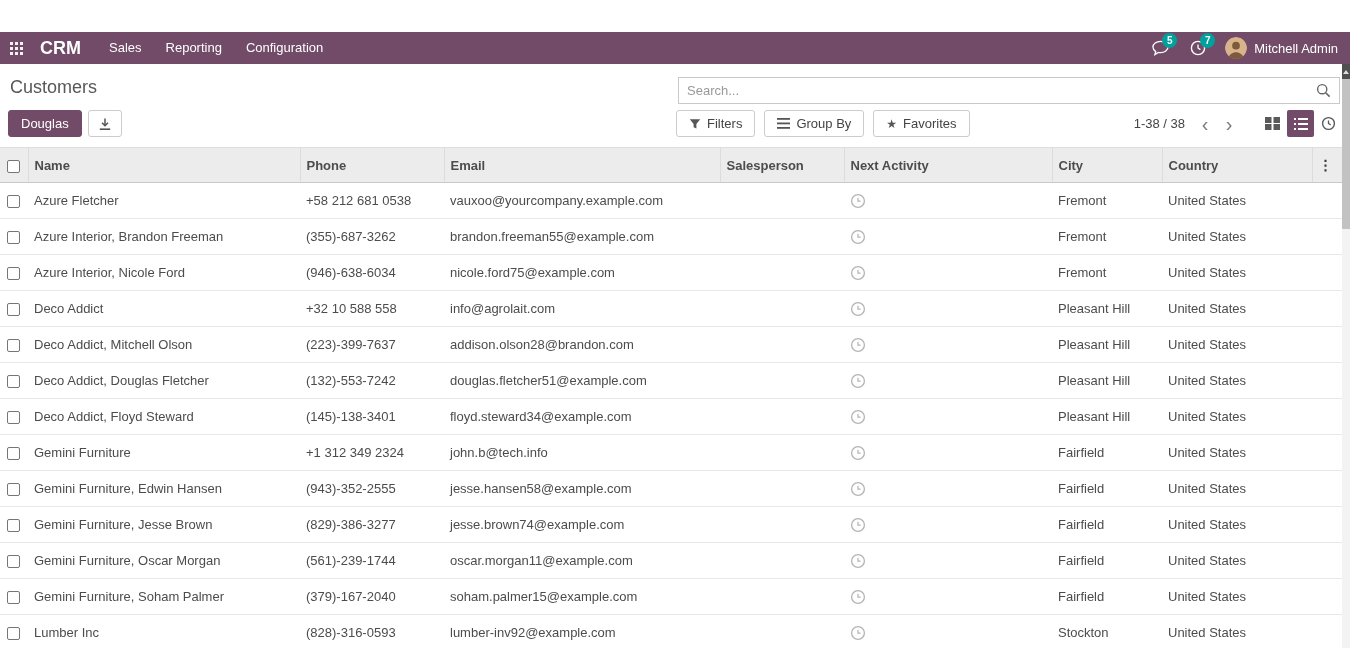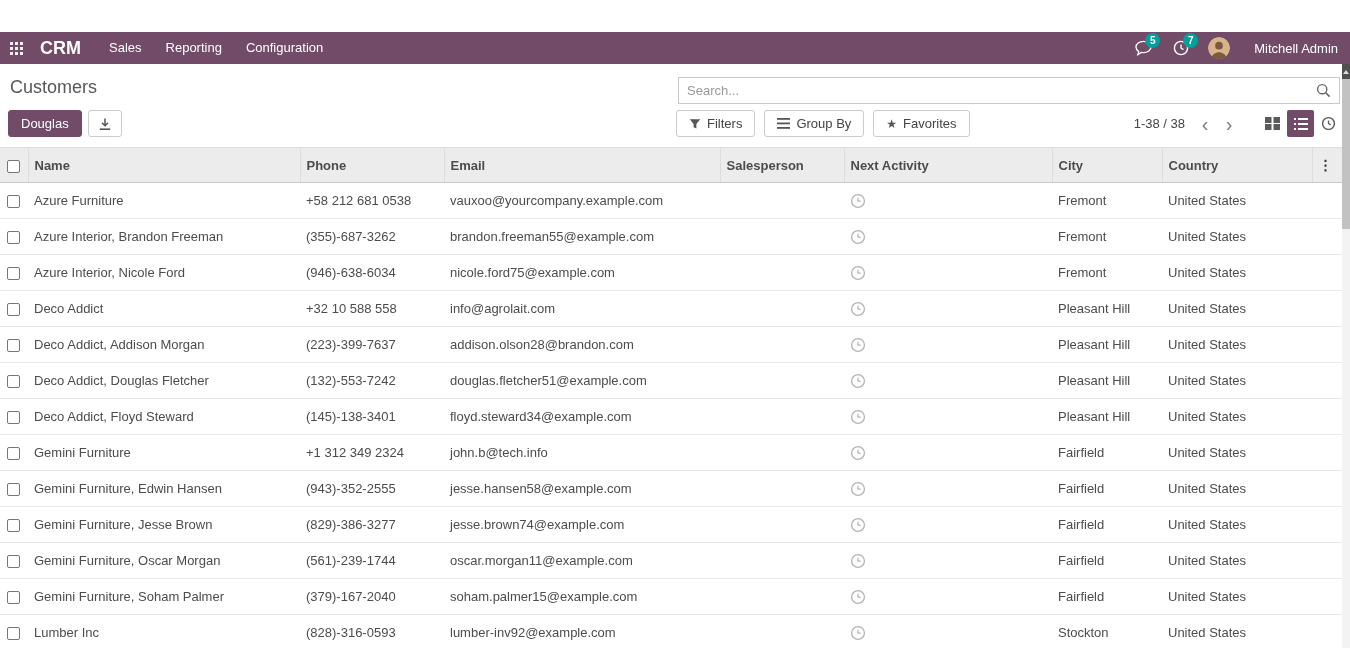--- a/index.html
+++ b/index.html
@@ -8,21 +8,21 @@
   .screen { position:relative; width:1350px; height:648px; background:#4c1d95; overflow:hidden;margin-top:32px; }
 
   
   .navbar { position:absolute; top:0; left:0; width:100%; height:32px; background:#714B67; display:flex; align-items:center; color:#fff; z-index:20; }
   .apps-btn { width:32px; height:32px; display:flex; align-items:center; justify-content:center; cursor:pointer; }
   .brand { font-size:18px; font-weight:bold; padding:0 16px 0 8px; cursor:pointer; }
   .nav-item { font-size:13px; padding:0 12px; line-height:32px; cursor:pointer; }
   .nav-right { margin-left:auto; display:flex; align-items:center; padding-right:12px; }
   .systray-btn { position:relative; width:38px; height:32px; display:flex; align-items:center; justify-content:center; cursor:pointer; }
   .badge { position:absolute; top:1px; right:2px; min-width:15px; height:15px; border-radius:8px; background:#00A09D; color:#fff; font-size:10px; font-weight:bold; line-height:15px; text-align:center; padding:0 4px; }
-  .user-menu { display:flex; align-items:center; gap:24px; font-size:13px; margin-left:8px; cursor:pointer; }
+  .user-menu { display:flex; align-items:center; gap:7px; font-size:13px; margin-left:8px; cursor:pointer; }
   .avatar { width:22px; height:22px; border-radius:50%; overflow:hidden; flex:none; display:flex; }
 
   
   .control-panel { position:absolute; top:32px; left:0; width:100%; height:83px; background:#fff; }
   .cp-title { position:absolute; left:10px; top:13px; font-size:18px; color:#585858; }
   .searchbox { position:absolute; left:678px; right:10px; top:13px; height:27px; border:1px solid #c9c9c9; background:#fff; display:flex; align-items:center; }
   .searchbox input { flex:1; border:none; outline:none; font-size:13px; color:#555; padding:0 8px; background:transparent; font-family:inherit; }
   .searchbox input::placeholder { color:#999; }
   .search-icon { padding:0 8px; display:flex; cursor:pointer; }
 
@@ -228,21 +228,21 @@
           <th>Salesperson</th>
           <th>Next Activity</th>
           <th>City</th>
           <th>Country</th>
           <th class="col-options">⋮</th>
         </tr>
       </thead>
       <tbody>
           <tr>
     <td><input type="checkbox" style=""></td>
-    <td>Azure Furniture</td>
+    <td>Azure Fletcher</td>
     <td>+58 212 681 0538</td>
     <td>vauxoo@yourcompany.example.com</td>
     <td></td>
     <td class="cell-activity">
       <span>
         <svg width="16" height="16" viewBox="0 0 16 16">
                   <circle cx="8" cy="8" r="6.4" fill="none" stroke="#b4b4b4" stroke-width="1.3"></circle>
                   <path d="M8 4.8V8.2H10.6" fill="none" stroke="#b4b4b4" stroke-width="1.2"></path>
                 </svg>
       </span>
@@ -300,21 +300,21 @@
                   <path d="M8 4.8V8.2H10.6" fill="none" stroke="#b4b4b4" stroke-width="1.2"></path>
                 </svg>
       </span>
     </td>
     <td>Pleasant Hill</td>
     <td>United States</td>
     <td></td>
   </tr>
           <tr>
     <td><input type="checkbox" style=""></td>
-    <td>Deco Addict, Addison Morgan</td>
+    <td>Deco Addict, Mitchell Olson</td>
     <td>(223)-399-7637</td>
     <td>addison.olson28@brandon.com</td>
     <td></td>
     <td class="cell-activity">
       <span>
         <svg width="16" height="16" viewBox="0 0 16 16">
                   <circle cx="8" cy="8" r="6.4" fill="none" stroke="#b4b4b4" stroke-width="1.3"></circle>
                   <path d="M8 4.8V8.2H10.6" fill="none" stroke="#b4b4b4" stroke-width="1.2"></path>
                 </svg>
       </span>

